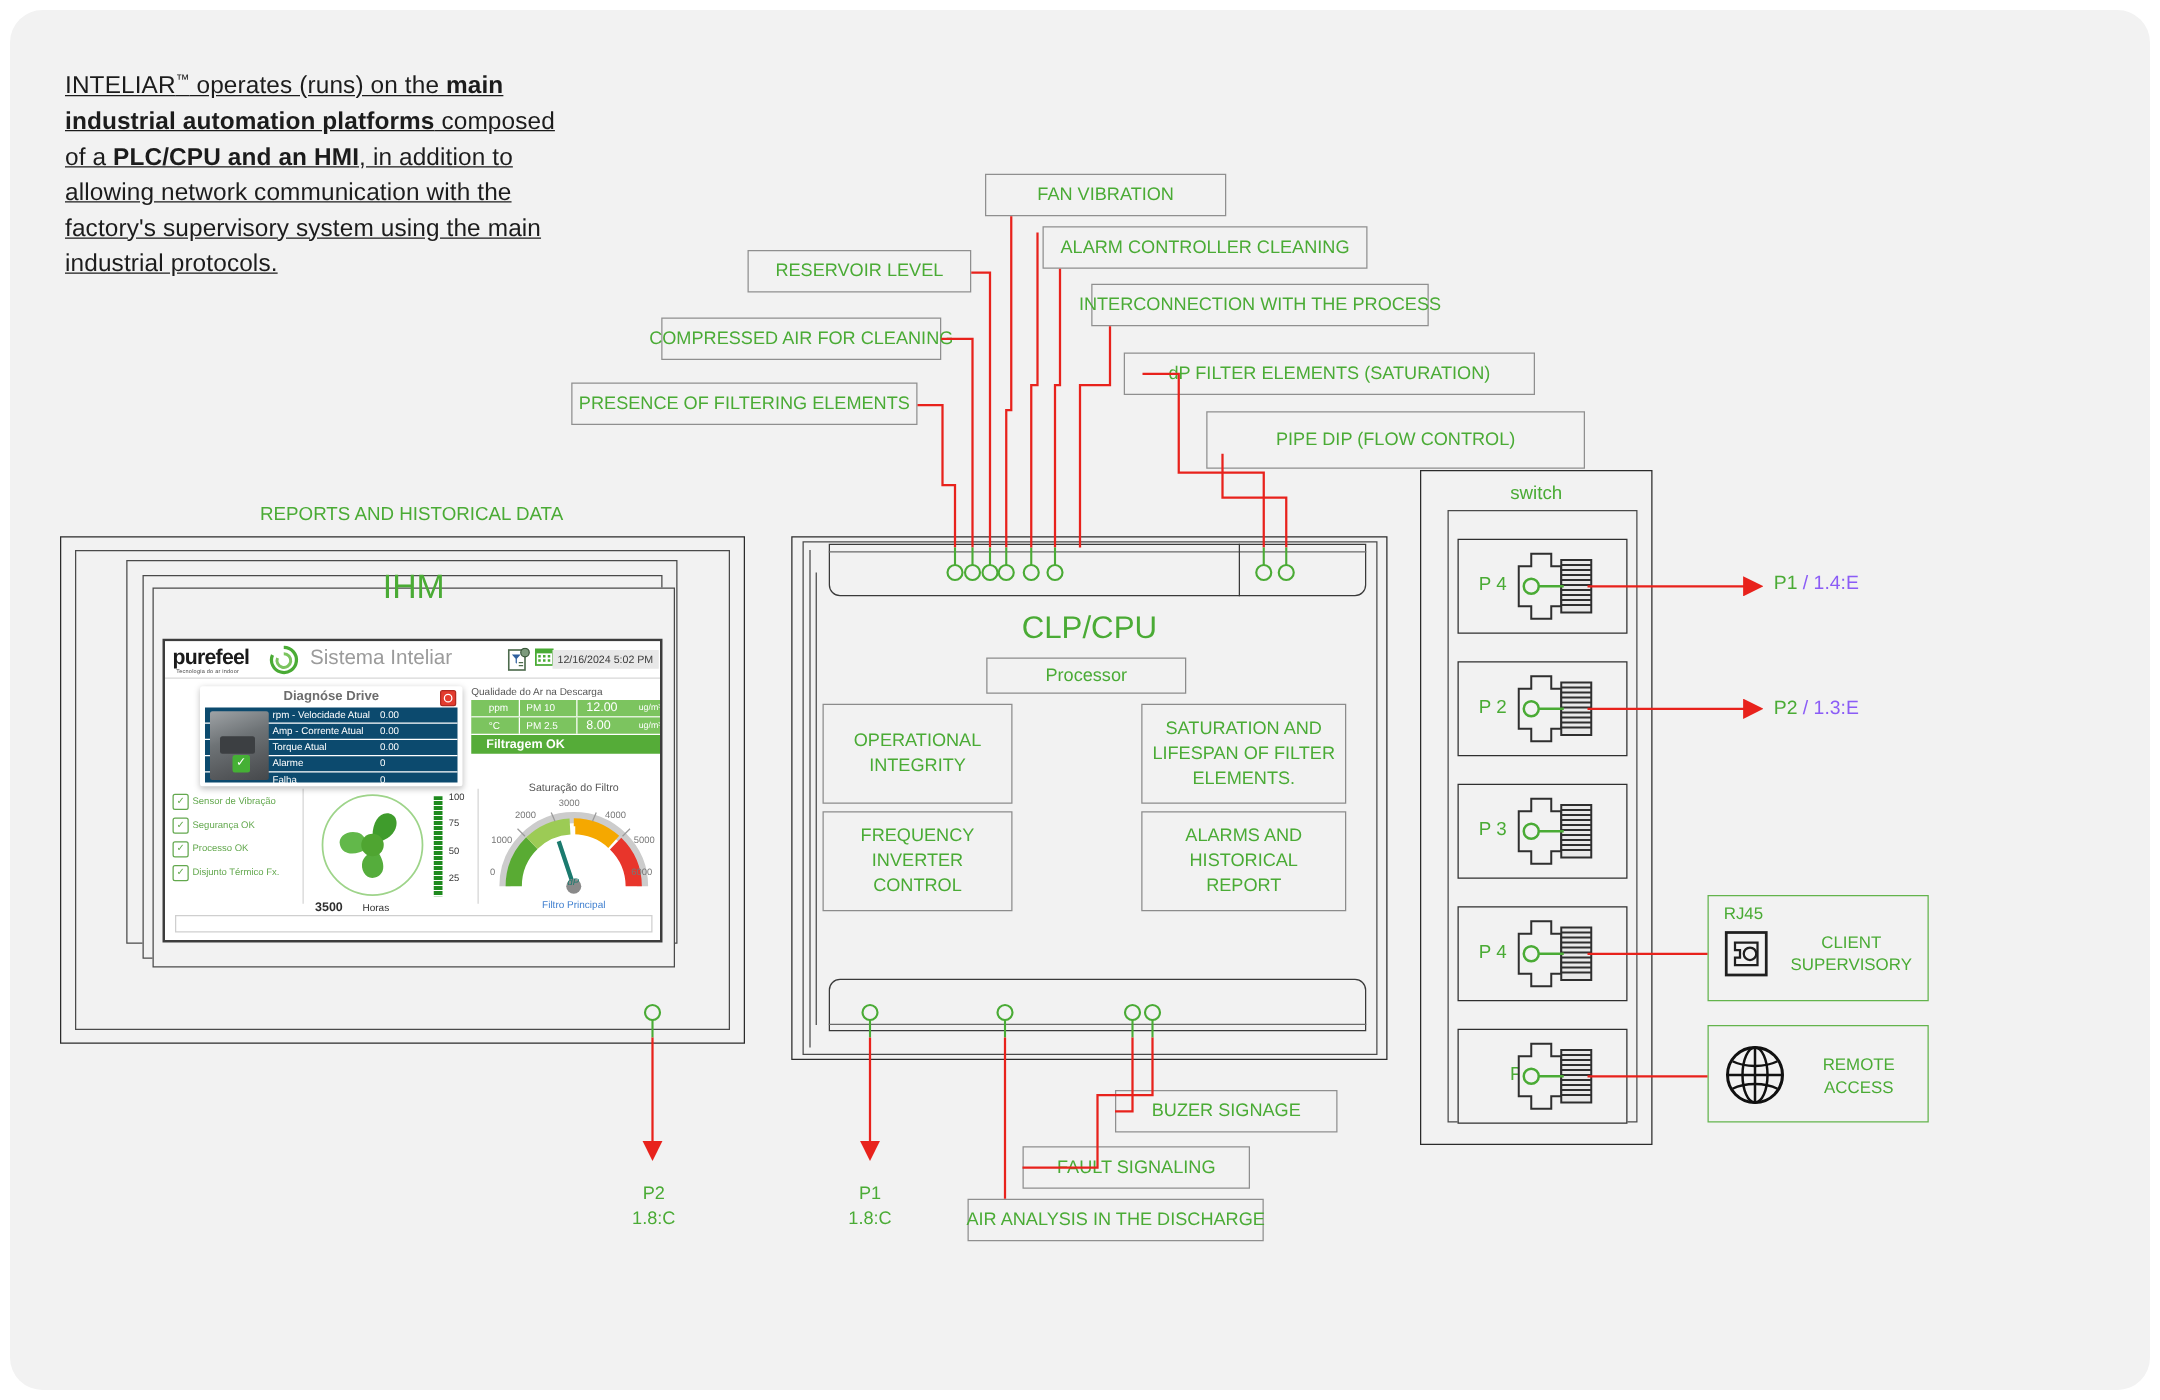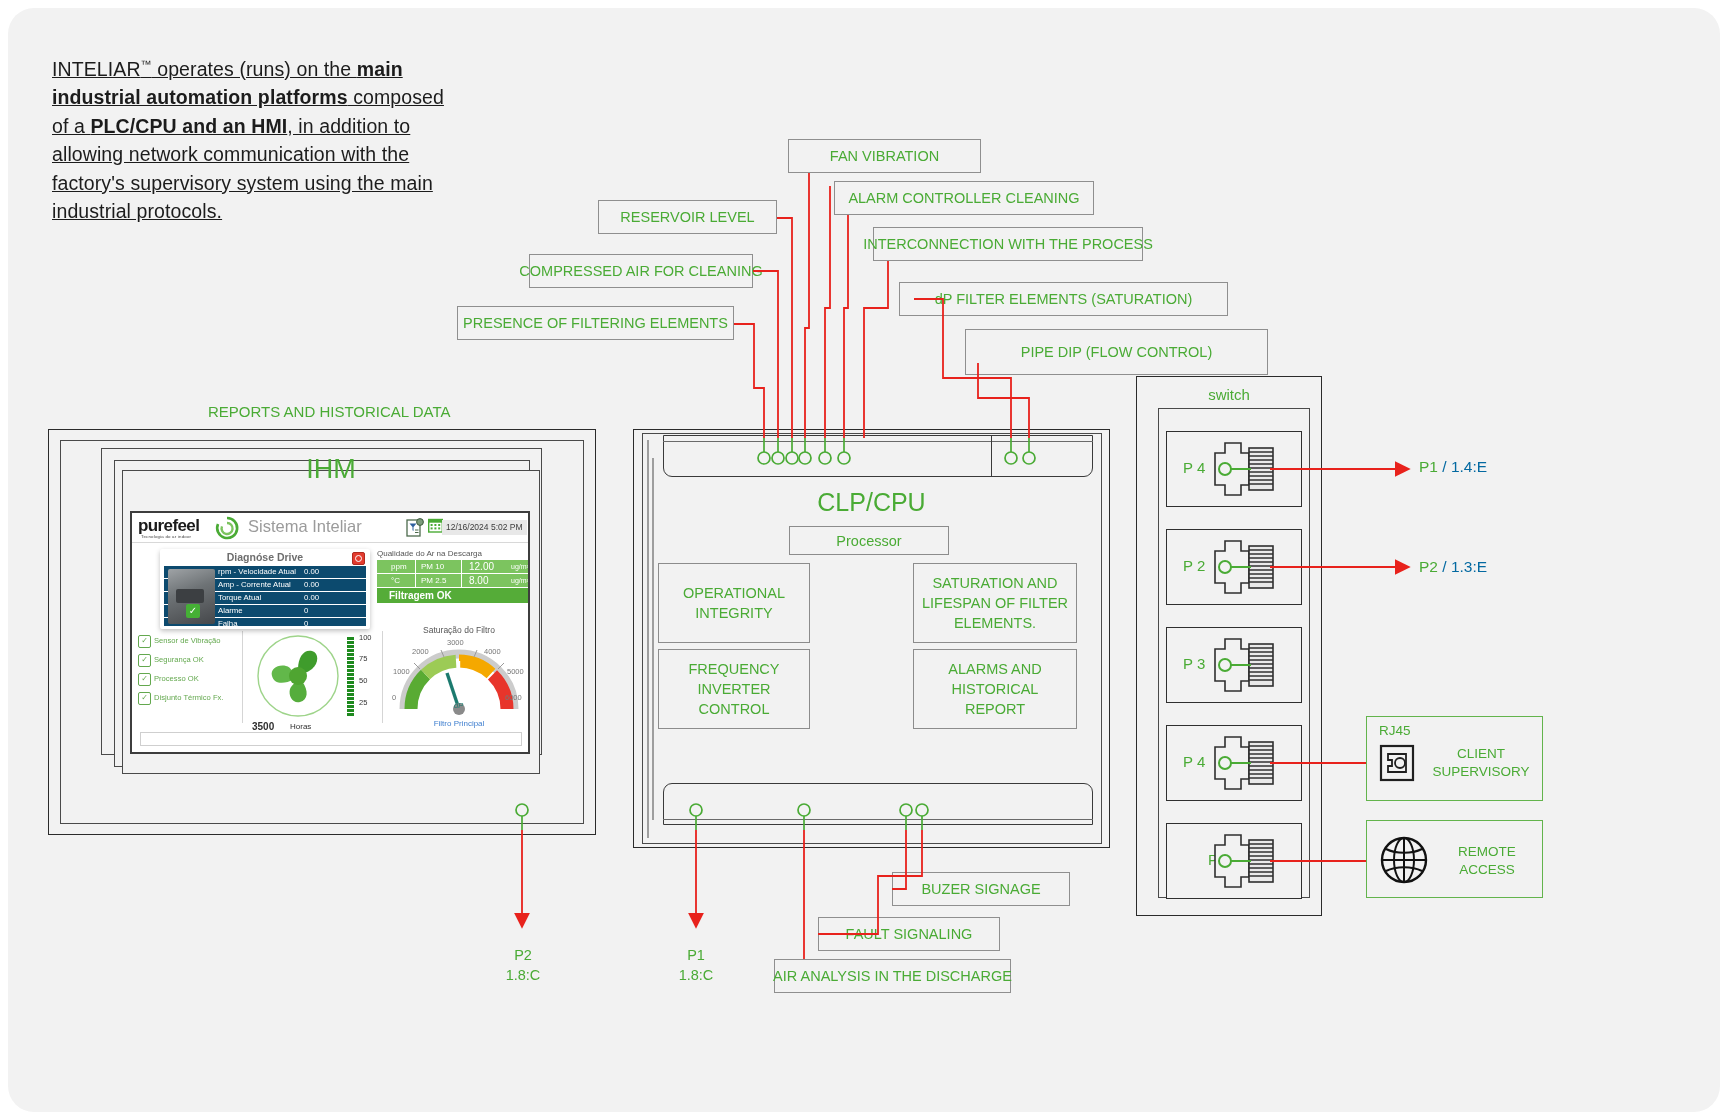--- a/index.html
+++ b/index.html
@@ -8,21 +8,21 @@
     background:#ffffff;
     font-family:"Liberation Sans", sans-serif;
     overflow:hidden;
   }
   #canvas{
     position:absolute;left:8px;top:8px;width:1712px;height:1104px;
     background:#f2f2f2;border-radius:26px;overflow:hidden;
   }
   .abs{position:absolute;}
   .grn{color:#4aab35;}
-  .dk{color:#0369a1;}
+  .dk{color:#8b5cf6;}
 
   
   #intro{
     left:44px;top:42px;width:410px;
     font-size:19.5px;line-height:28.5px;color:#1c1c1c;
     letter-spacing:.1px;
     text-decoration:underline;
   }
   #intro b{font-weight:bold;}
   #intro sup{font-size:11px;vertical-align:super;}

